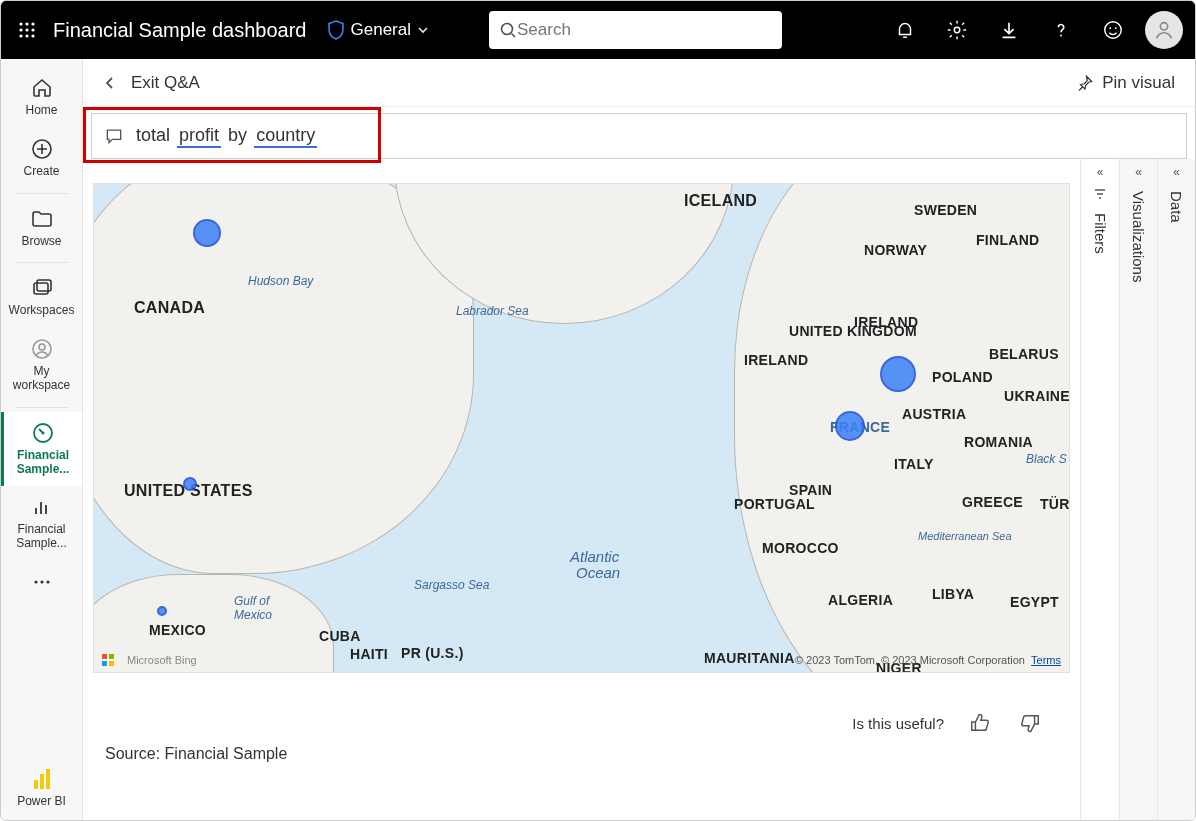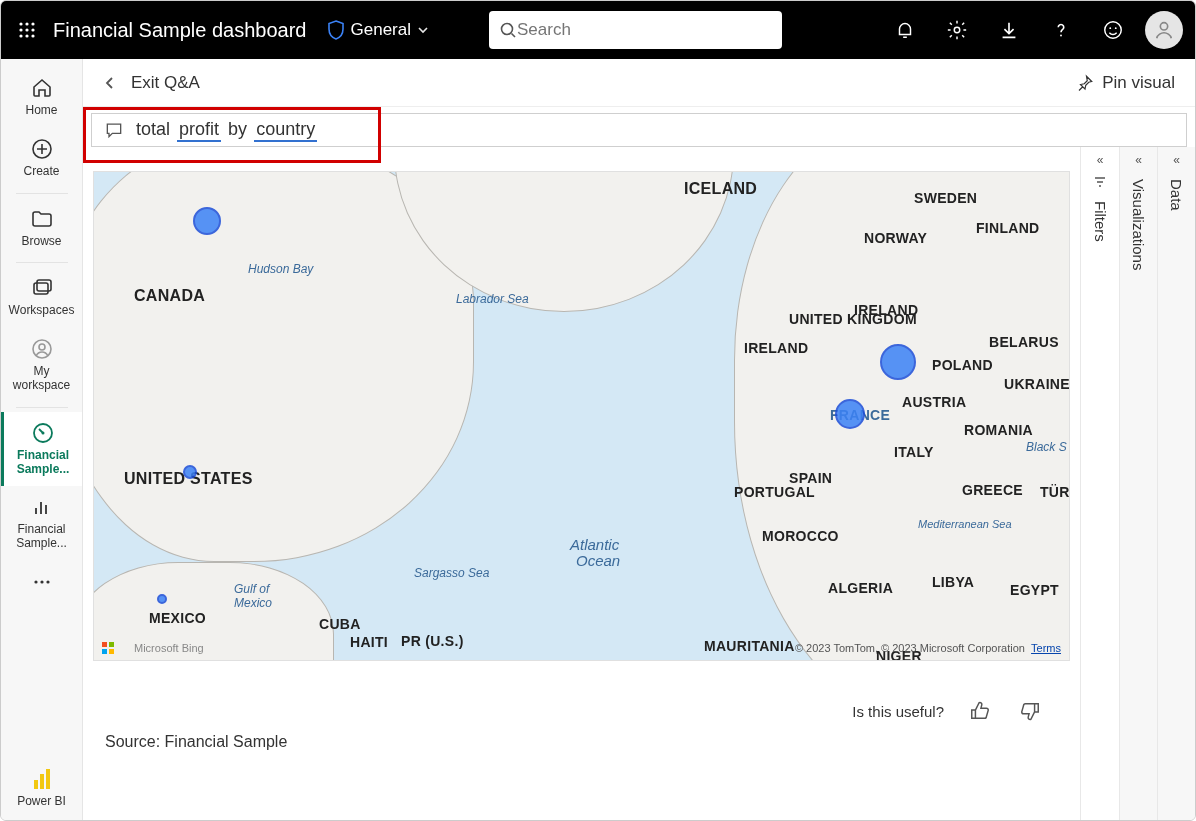--- a/index.html
+++ b/index.html
@@ -33,34 +33,34 @@
   .main { flex:1; display:flex; flex-direction:column; }
   .cmdbar { height: 48px; display:flex; align-items:center; padding: 0 20px; color:#333; font-size:17px; border-bottom:1px solid #eee; justify-content:space-between; }
   .exitgroup { display:flex; align-items:center; gap:14px; }
   .pinbtn { display:flex; align-items:center; gap:8px; color:#333; }
   .qatext { font-size:18px; color:#333; display:flex; gap:0; }
   .qatext .w { padding:0 2px; }
   .qatext .under { border-bottom:2px solid #3271d0; }
 
   
   .qa-outer { position:relative; padding: 6px 0 0 0; }
-  .qa-full { border:1px solid #cfcfcf; height:34px; display:flex; align-items:center; padding:0 12px; gap:10px; margin: 0 8px; }
+  .qa-full { border:1px solid #cfcfcf; height:46px; display:flex; align-items:center; padding:0 12px; gap:10px; margin: 0 8px; }
   .redbox { position:absolute; left:0; top:0; height:56px; width:298px; border:3px solid #d10000; pointer-events:none; }
 
   .canvasrow { flex:1; display:flex; overflow:hidden; }
   .canvas { flex:1; padding: 24px 10px 10px 10px; display:flex; flex-direction:column; }
   .mapvisual { flex: 0 0 490px; position:relative; border:1px solid #e0e0e0; background: linear-gradient(#d4e8f5,#d4e8f5); overflow:hidden; }
   .water { position:absolute; inset:0; background:#d4e8f5; }
   .land { position:absolute; background:#f2f1ee; border:1px solid #b8b6b1; }
   .maplabel { position:absolute; font-size:12px; color:#555; white-space:nowrap; }
   .maplabel.country { font-weight:700; color:#222; font-size:14px; letter-spacing:.3px; }
   .maplabel.sea { font-style:italic; color:#3b6a9a; font-size:12px; }
   .maplabel.big { font-size:16px; }
   .bubble { position:absolute; border-radius:50%; background:#3b82f6; border:2px solid #1d4ed8; opacity:.85; transform:translate(-50%,-50%); }
-  .bingfoot { position:absolute; left:8px; bottom:6px; font-size:11px; color:#888; display:flex; align-items:center; gap:20px; }
+  .bingfoot { position:absolute; left:8px; bottom:6px; font-size:11px; color:#888; display:flex; align-items:center; gap:13px; }
   .attrib { position:absolute; right:8px; bottom:6px; font-size:11px; color:#555; }
   .attrib a { color:#0645ad; text-decoration:underline; }
 
   .feedbackrow { display:flex; align-items:center; justify-content:flex-end; gap:22px; padding: 36px 26px 6px 0; font-size:15px; color:#333; }
   .thumb { width:28px; height:28px; display:flex; align-items:center; justify-content:center; color:#555; }
   .sourcerow { padding: 2px 0 10px 12px; font-size:16px; color:#333; }
 
   .panes { display:flex; border-left:1px solid #e8e8e8; }
   .pane { width: 38px; border-left:1px solid #e8e8e8; background:#f7f7f7; display:flex; flex-direction:column; align-items:center; padding-top:6px; gap:8px; }
   .pane:first-child { background:#fff; border-left:none; }

